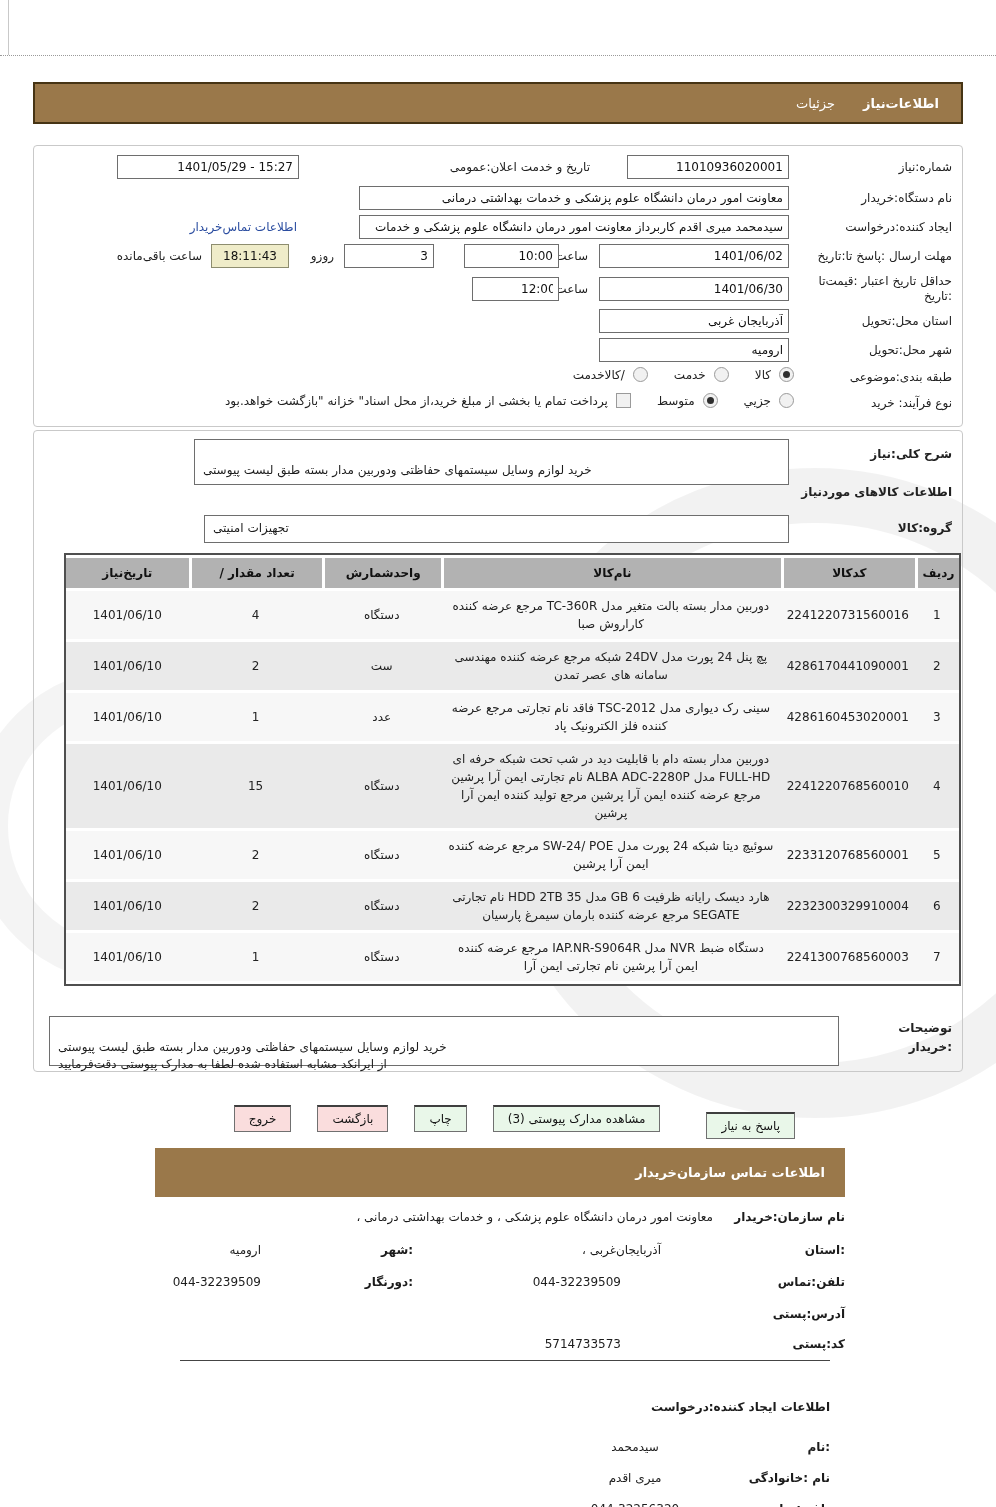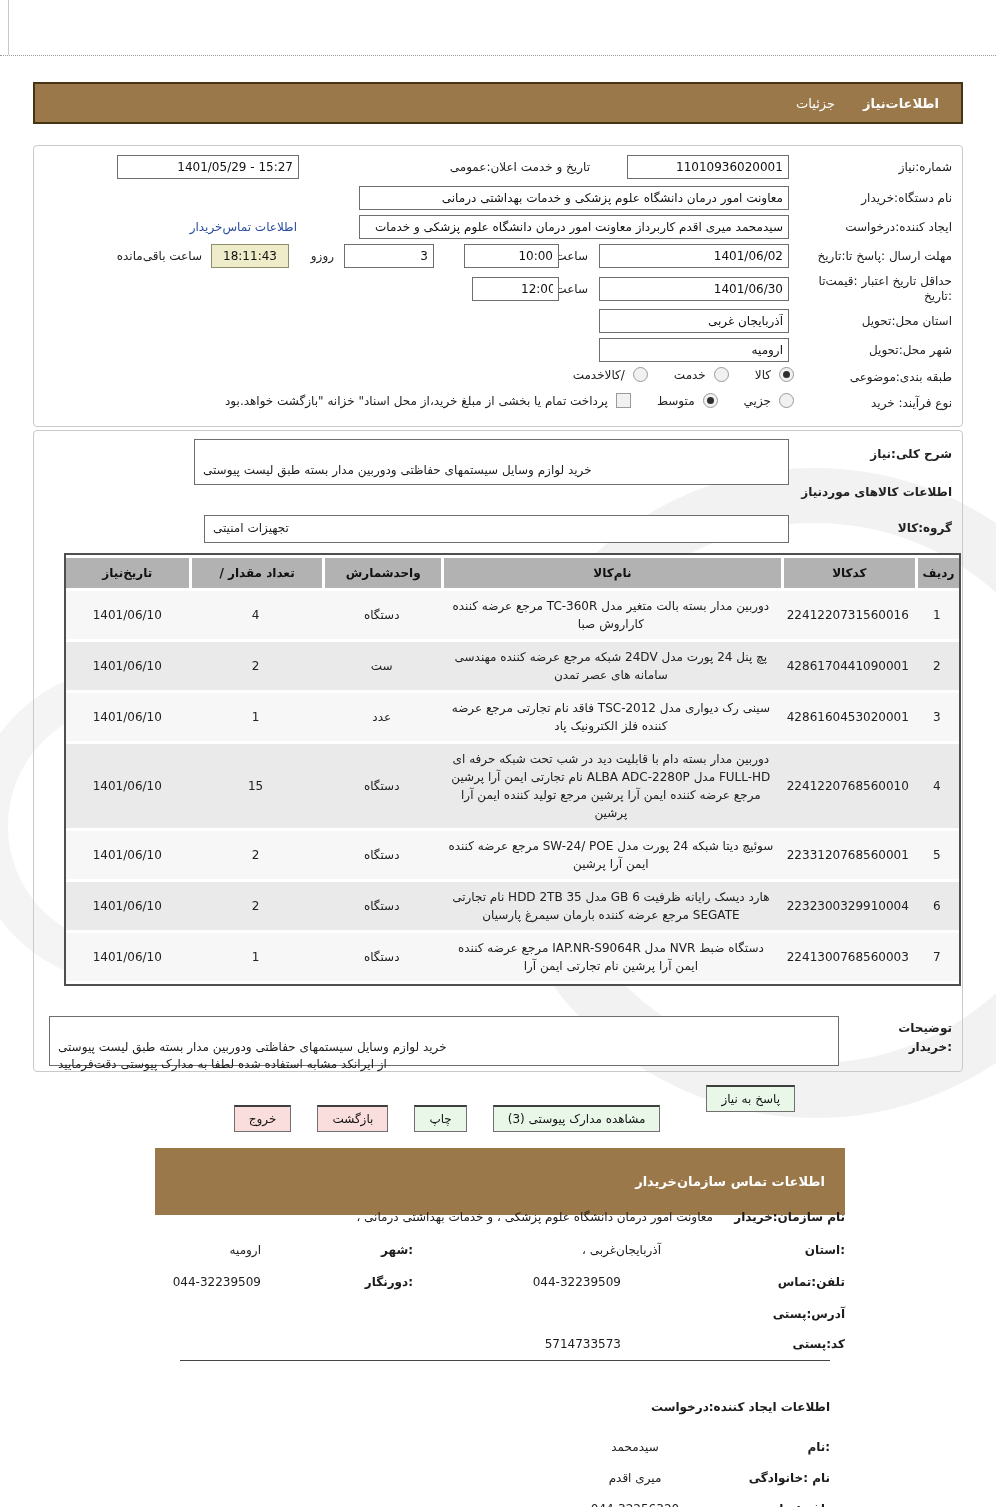--- a/index.html
+++ b/index.html
@@ -76,25 +76,25 @@
   .btnrow{position:absolute;top:1085px;right:201px;display:flex;align-items:flex-start;z-index:2;}
   .btn{
     height:27px;font-size:12px;color:#141414;cursor:pointer;
     border:1px solid #707070;border-top:2px solid #3f3f3f;
     font-family:"DejaVu Sans","Liberation Sans",sans-serif;
     padding:0 14px;white-space:nowrap;
   }
   .btn.green{background:#e9f7e9;}
   .btn.red{background:#fadddd;}
   .btn+.btn{margin-right:26px;margin-top:20px;}
-  .btn.first{margin-left:20px;}
+  .btn.first{margin-left:20px;margin-top:27px;}
   
   .footbar{
     left:155px;right:151px;top:1148px;height:33px;background:#9a784a;color:#fff;
-    display:flex;align-items:center;padding:17px 20px;font-size:13px;font-weight:bold;z-index:2;
+    display:flex;align-items:center;padding:8px 20px;font-size:13px;font-weight:bold;z-index:2;
   }
   .contact{left:151px;right:151px;top:1190px;z-index:2;}
   .crow{position:absolute;right:0;left:0;display:grid;
     grid-template-columns:132px 300px 112px auto;align-items:start;}
   .crow .k{font-weight:bold;text-align:right;}
   .crow .v{text-align:right;padding-left:10px;}
   .crow .v.pad{padding-right:52px;}
   .crow .v.ltrv{direction:ltr;text-align:left;padding-right:0;padding-left:0;
     justify-self:start;margin-right:40px;}
   .divider{position:absolute;left:180px;right:166px;top:1360px;border-top:1px solid #444;height:0;z-index:2;}

